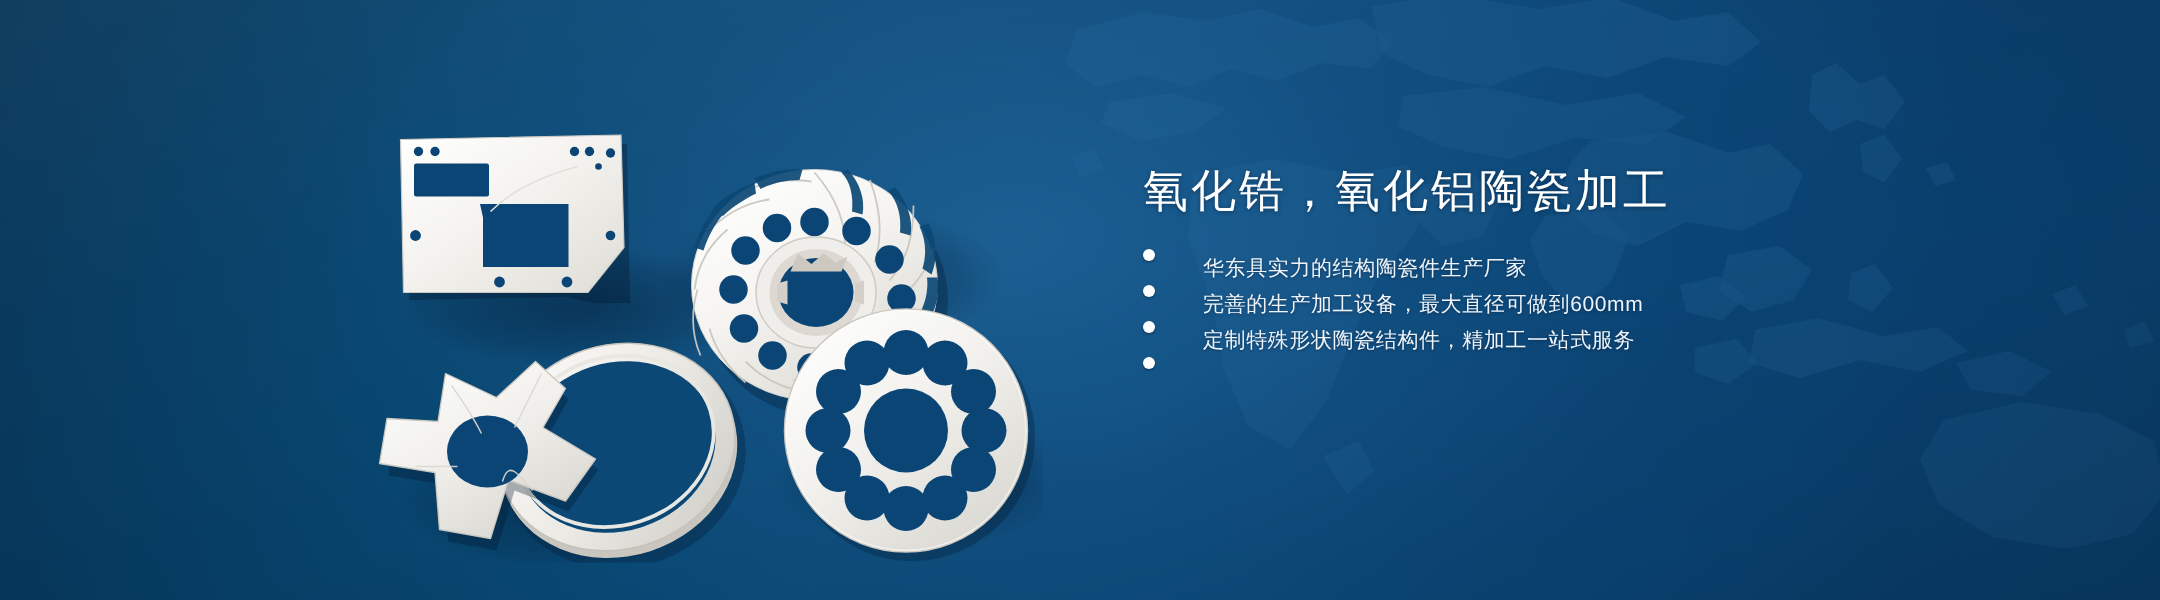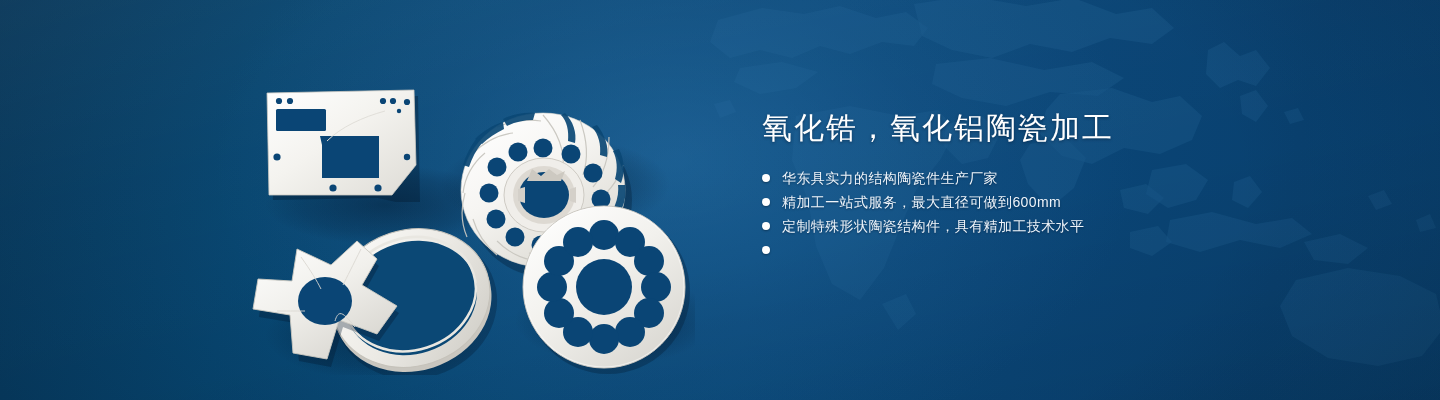--- a/index.html
+++ b/index.html
@@ -99,23 +99,23 @@
     text-shadow: 0 1px 3px rgba(0,16,35,0.45);
     white-space: nowrap;
   }
   .bullets {
     list-style: none;
     margin: 0;
     padding: 0;
   }
   .bullet {
     display: flex;
-    align-items: center;
     height: 24px;
     margin-bottom: 0px;
+    gap: 20px;
   }
   .bullet-dot {
     width: 8px;
     height: 8px;
     border-radius: 50%;
     background: #ffffff;
     flex: 0 0 8px;
     margin-right: 12px;
     box-shadow: 0 1px 2px rgba(0,14,30,0.4);
   }
@@ -356,25 +356,25 @@
   <div class="copy">
     <h1 class="headline">氧化锆，氧化铝陶瓷加工</h1>
 
     <ul class="bullets">
       <li class="bullet">
         <span class="bullet-dot"></span>
         <span class="bullet-text">华东具实力的结构陶瓷件生产厂家</span>
       </li>
       <li class="bullet">
         <span class="bullet-dot"></span>
-        <span class="bullet-text">精加工一站式服务，最大直径可做到600mm</span>
+        <span class="bullet-text">完善的生产加工设备，最大直径可做到600mm</span>
       </li>
       <li class="bullet">
         <span class="bullet-dot"></span>
-        <span class="bullet-text">定制特殊形状陶瓷结构件，具有精加工技术水平</span>
+        <span class="bullet-text">定制特殊形状陶瓷结构件，精加工一站式服务</span>
       </li>
       <li class="bullet">
         <span class="bullet-dot"></span>
       </li>
     </ul>
   </div>
 
 </div>
 
 </body></html>

